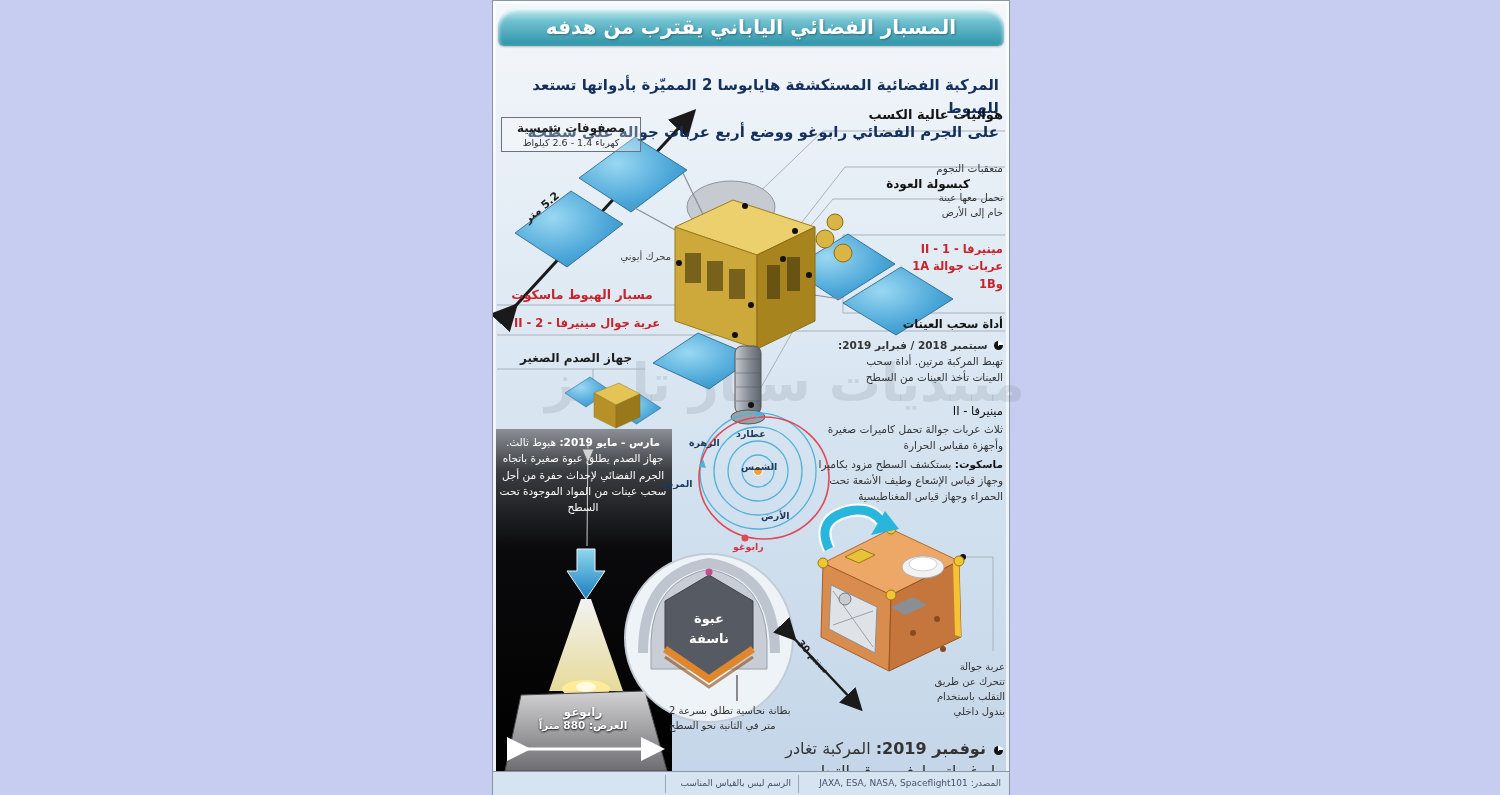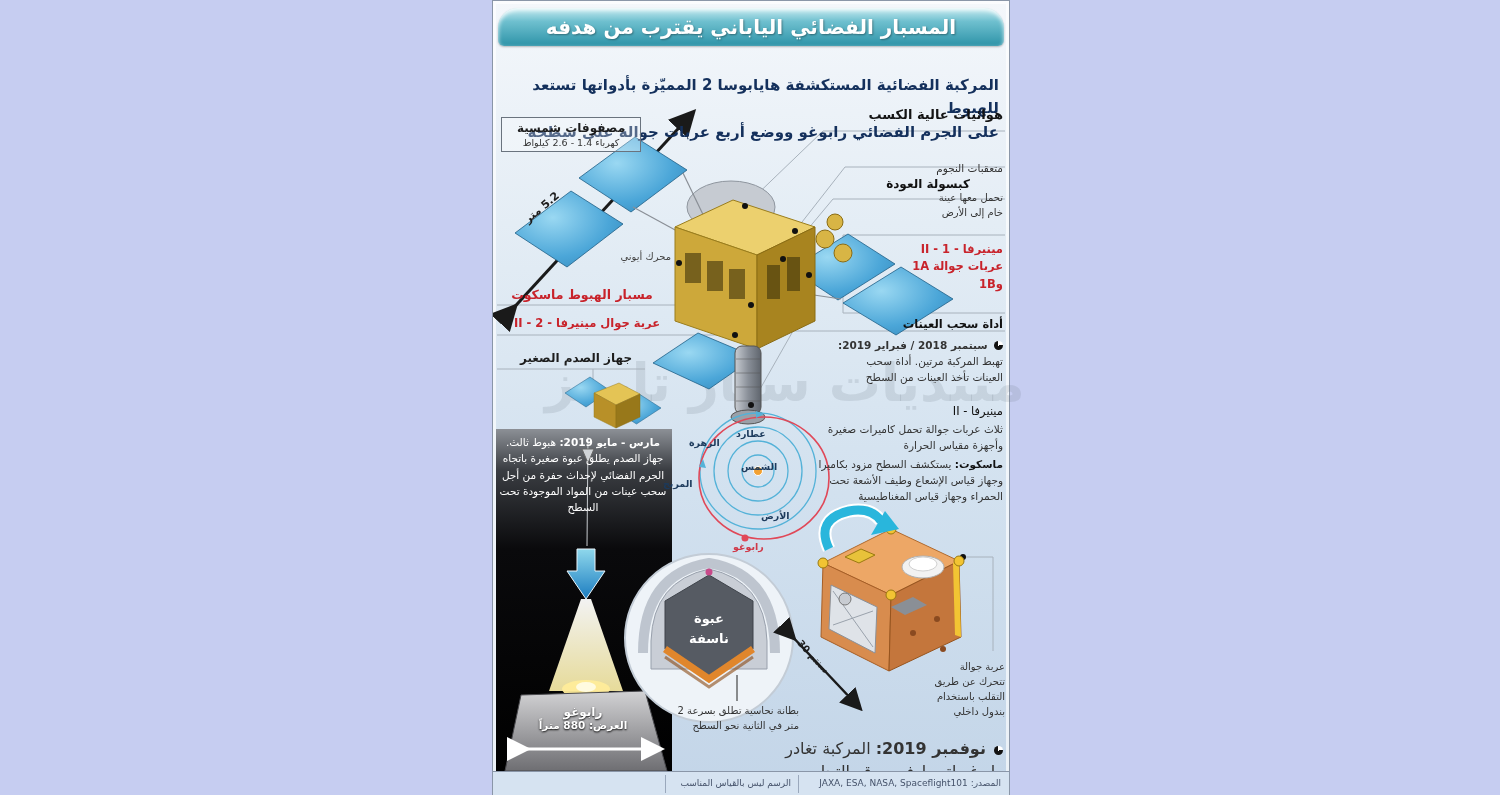--- a/index.html
+++ b/index.html
@@ -63,21 +63,21 @@
   .e3 .d{font-weight:bold;}
   .dim-label{position:absolute;left:300px;top:650px;transform:rotate(47deg);font-size:9.5px;
              color:#1d1d1d;font-weight:bold;}
   
   .orb{position:absolute;font-size:9.5px;font-weight:bold;color:#1c3a5c;direction:rtl;white-space:nowrap;}
   .orb.red{color:#d03848;}
   
   .charge-label{position:absolute;left:178px;top:608px;width:76px;text-align:center;color:#fff;
                 font-weight:bold;font-size:13px;line-height:1.5;direction:rtl;}
   .liner{position:absolute;left:176px;top:702px;width:130px;font-size:10px;color:#333;direction:rtl;
-         text-align:right;line-height:1.5;}
+         text-align:left;line-height:1.5;}
   .ast{position:absolute;left:20px;top:704px;width:140px;text-align:center;direction:rtl;color:#fff;}
   .ast .n{font-weight:bold;font-size:12px;text-shadow:0 1px 2px #000;display:block;}
   .ast .w{font-weight:bold;font-size:10.5px;text-shadow:0 1px 2px #000;display:block;}
   
   .footer{position:absolute;left:0;right:0;bottom:0;height:24px;background:#d6e3f1;
           border-top:1px solid #8a96a8;font-size:9px;color:#45526a;direction:rtl;}
   .footer span{position:absolute;top:6px;white-space:nowrap;}
   .footer .src{right:8px;}
   .footer .scale{right:218px;}
   .footer .credit{left:62px;margin-top:18px;}

